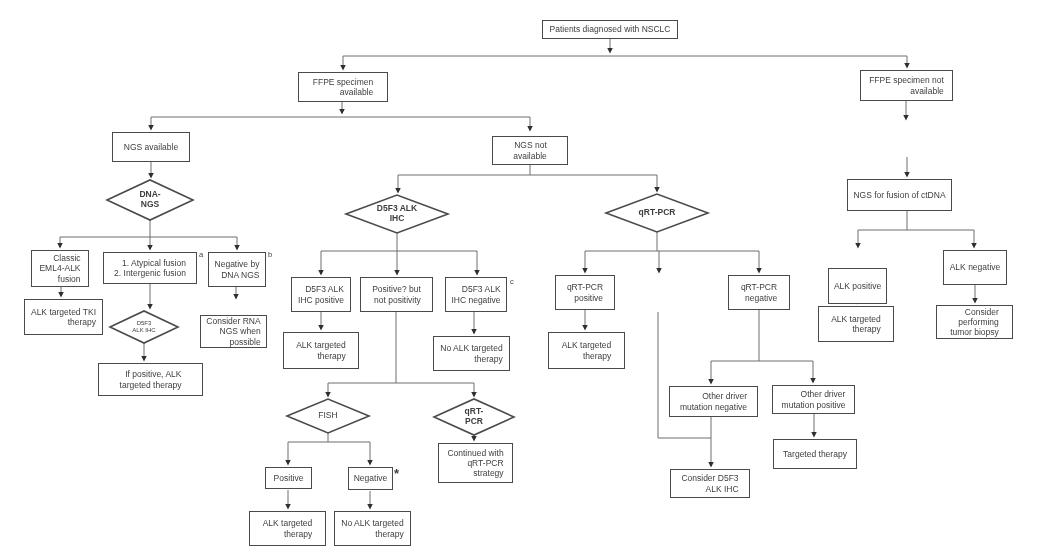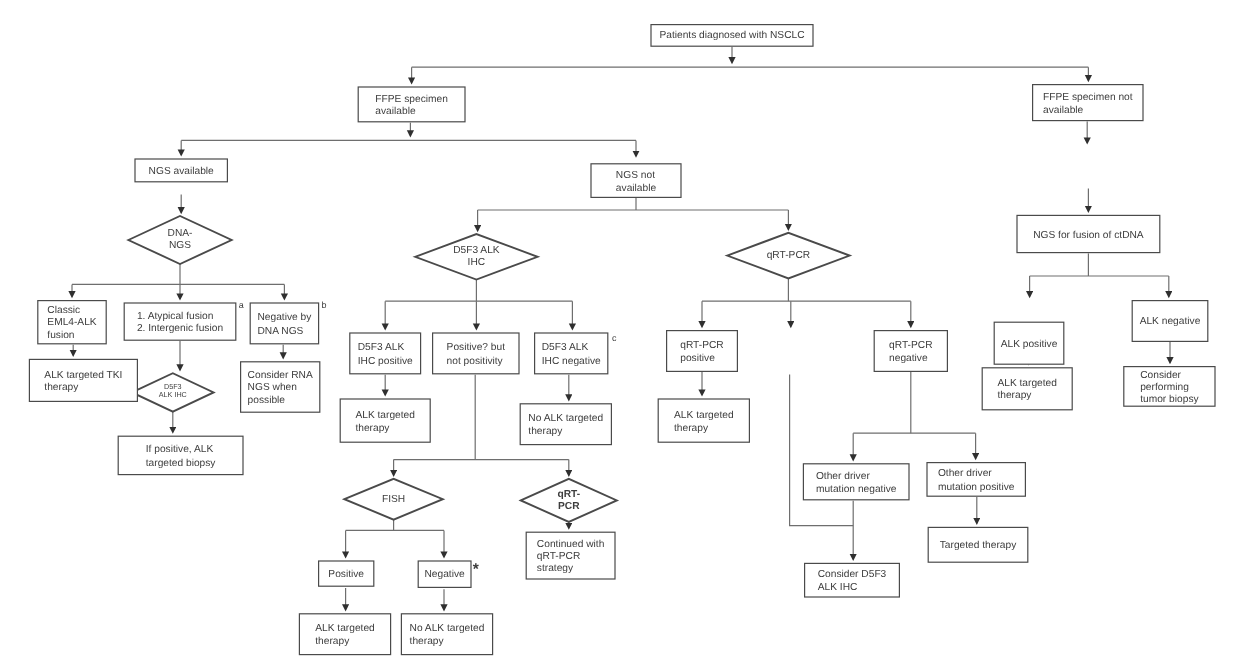--- a/index.html
+++ b/index.html
@@ -5,30 +5,30 @@
   html,body{margin:0;padding:0;background:#ffffff;}
   #stage{
     position:relative;width:1048px;height:560px;background:#ffffff;
     font-family:"Liberation Sans", sans-serif;color:#3d3d3d;overflow:hidden;
   }
   #connectors{position:absolute;left:0;top:0;width:1048px;height:560px;}
   .box{
     position:absolute;box-sizing:border-box;background:#fff;
     border:1.4px solid #4a4a4a;
     display:flex;align-items:center;justify-content:center;
-    text-align:left;font-size:8.5px;line-height:1.2;
+    text-align:right;font-size:8.5px;line-height:1.2;
     white-space:pre-line;padding:1px 2px;
   }
   .dlabel{
     position:absolute;box-sizing:border-box;
     display:flex;align-items:center;justify-content:center;
     text-align:center;font-size:8.5px;line-height:1.15;
     white-space:pre-line;pointer-events:none;
   }
-  .bold{font-weight:400;}
+  .bold{font-weight:700;}
   .semibold{font-weight:600;text-align:center;}
   .tiny{font-size:6px;}
   .mark{position:absolute;font-size:7.5px;line-height:1;}
   .ast{position:absolute;font-size:13px;font-weight:700;line-height:1;}
 </style>
 </head>
 <body>
 
 <div id="stage">
 
@@ -113,50 +113,50 @@
       <polygon points="606,213 657,194 708,213 657,232"></polygon>
     </g>
   </svg>
 
   <div class="box" style="left:542px;top:20px;width:136px;height:19px;border-width:1.6px">Patients diagnosed with NSCLC</div>
   <div class="box" style="left:298px;top:72px;width:90px;height:30px">FFPE specimen
 available</div>
   <div class="box" style="left:860px;top:70px;width:93px;height:31px">FFPE specimen not
 available</div>
 
-  <div class="box" style="left:112px;top:132px;width:78px;height:20px">NGS available</div>
+  <div class="box" style="left:112px;top:132px;width:78px;height:30px">NGS available</div>
   <div class="box" style="left:492px;top:136px;width:76px;height:29px">NGS not
 available</div>
-  <div class="box" style="left:847px;top:179px;width:120px;height:32px">NGS for fusion of ctDNA</div>
+  <div class="box" style="left:847px;top:179px;width:105px;height:32px">NGS for fusion of ctDNA</div>
 
   <div class="dlabel bold" style="left:107px;top:180px;width:86px;height:40px">DNA-
 NGS</div>
   <div class="dlabel tiny" style="left:110px;top:311px;width:68px;height:32px">D5F3
 ALK IHC</div>
   <div class="dlabel bold" style="left:346px;top:195px;width:102px;height:38px">D5F3 ALK
 IHC</div>
   <div class="dlabel" style="left:287px;top:399px;width:82px;height:34px">FISH</div>
   <div class="dlabel semibold" style="left:434px;top:399px;width:80px;height:36px">qRT-
 PCR</div>
   <div class="dlabel bold" style="left:606px;top:194px;width:102px;height:38px">qRT-PCR</div>
 
   <div class="box" style="left:31px;top:250px;width:58px;height:37px">Classic
 EML4-ALK
 fusion</div>
   <div class="box" style="left:103px;top:252px;width:94px;height:32px">1. Atypical fusion
 2. Intergenic fusion</div>
   <div class="box" style="left:208px;top:252px;width:58px;height:35px">Negative by
 DNA NGS</div>
-  <div class="box" style="left:24px;top:299px;width:91px;height:36px">ALK targeted TKI
-therapy</div>
-  <div class="box" style="left:200px;top:301px;width:67px;height:43px">Consider RNA
+  <div class="box" style="left:24px;top:299px;width:79px;height:36px">ALK targeted TKI
+therapy</div>
+  <div class="box" style="left:200px;top:315px;width:67px;height:33px">Consider RNA
 NGS when
 possible</div>
   <div class="box" style="left:98px;top:363px;width:105px;height:33px">If positive, ALK
-targeted biopsy</div>
+targeted therapy</div>
 
   <div class="box" style="left:291px;top:277px;width:60px;height:35px">D5F3 ALK
 IHC positive</div>
   <div class="box" style="left:360px;top:277px;width:73px;height:35px">Positive? but
 not positivity</div>
   <div class="box" style="left:445px;top:277px;width:62px;height:35px">D5F3 ALK
 IHC negative</div>
   <div class="box" style="left:283px;top:332px;width:76px;height:37px">ALK targeted
 therapy</div>
   <div class="box" style="left:433px;top:336px;width:77px;height:35px">No ALK targeted

